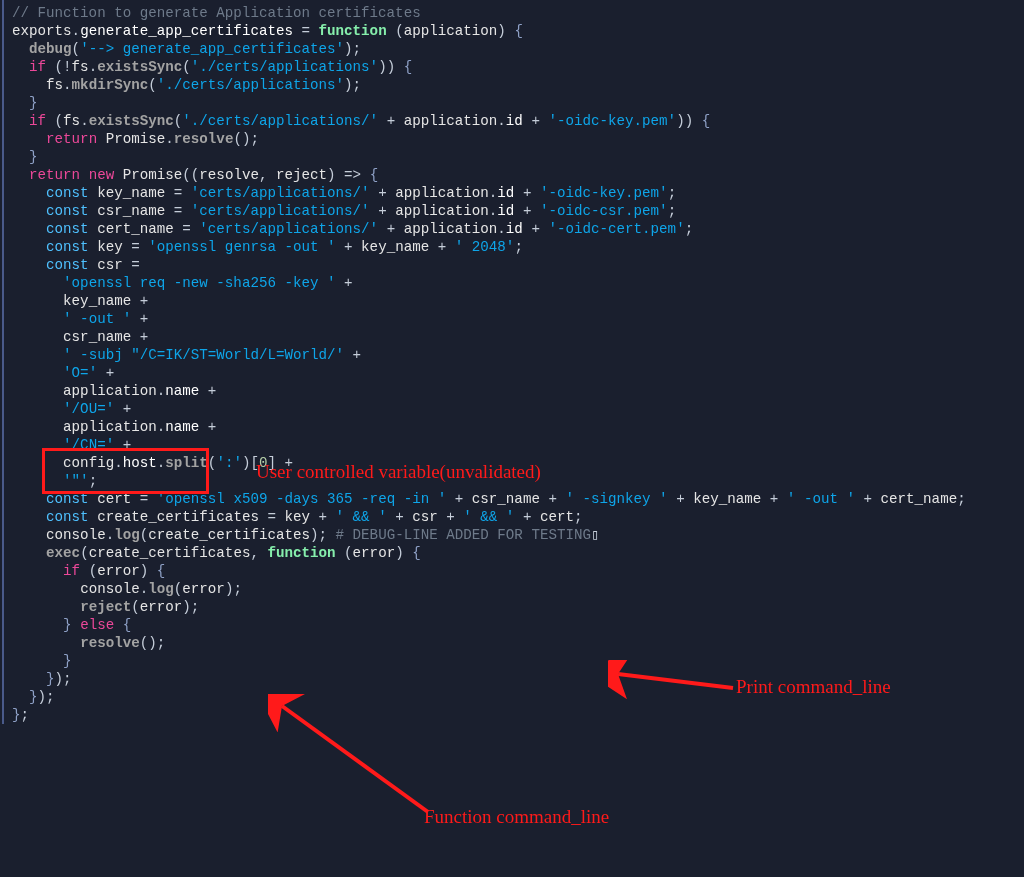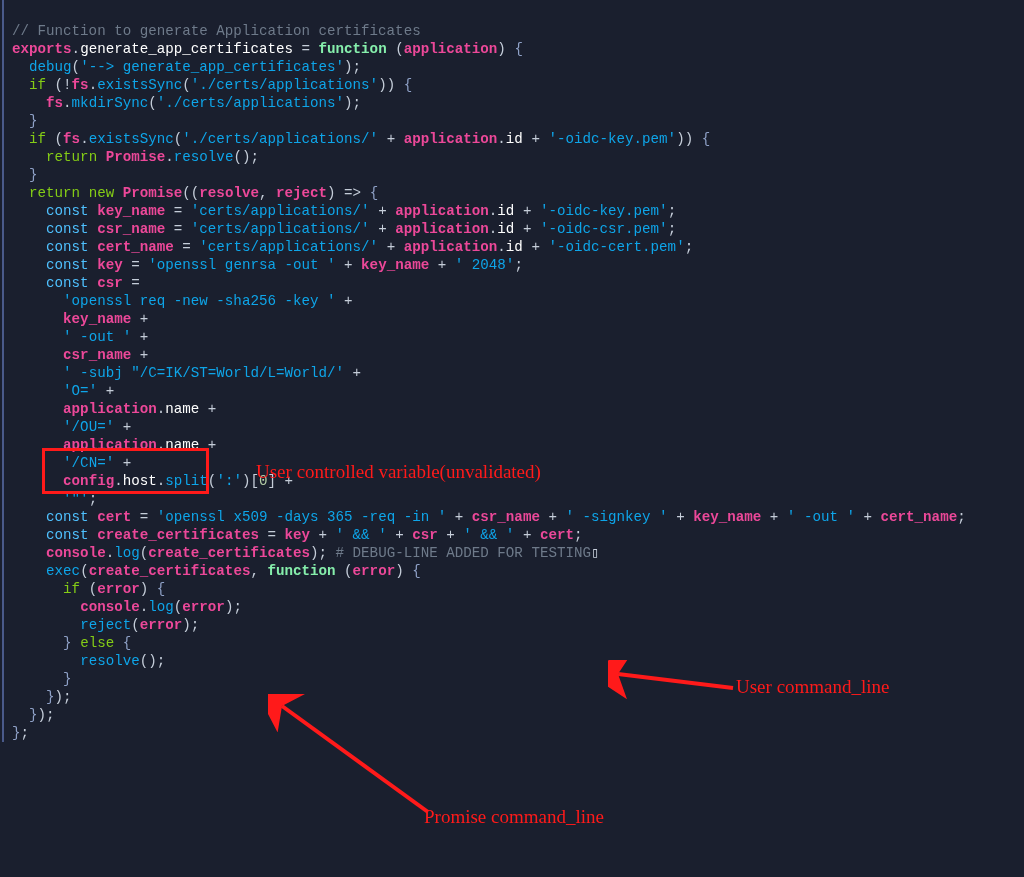--- a/index.html
+++ b/index.html
@@ -8,38 +8,38 @@
     background: #1a1f2e;
     width: 1024px;
     height: 877px;
     overflow: hidden;
     font-family: "Consolas", "Monaco", "Courier New", monospace;
     font-size: 14.2px;
     line-height: 18px;
   }
   .editor {
     position: relative;
-    padding: 22px 0 0 8px;
+    padding: 4px 0 0 8px;
     color: #c5cdd9;
     white-space: pre;
     border-left: 2px solid #4a5a8a;
     margin-left: 2px;
   }
   .ln { display: block; }
   .c-comment  { color: #6e7a8a; }
   .c-keyword  { color: #4fc1ff; text-align: right; }
-  .c-keyword2 { color: #84cc16; text-align: center; }
+  .c-keyword2 { color: #ec4899; text-align: center; }
   .c-func     { color: #86efac; font-weight: bold; }
   .c-string   { color: #0ea5e9; }
-  .c-ident    { color: #ec4899; font-weight: bold; }
+  .c-ident    { color: #e5e5e5; }
   .c-punc     { color: #c5cdd9; }
   .c-op       { color: #c5cdd9; }
   .c-brace    { color: #8fa1c7; }
   .c-num      { color: #b5cea8; }
-  .c-call     { color: #0ea5e9; }
+  .c-call     { color: #a3a3a3; font-weight: bold; }
   .c-prop     { color: #ffffff; }
 
   .redbox {
     position: absolute;
     border: 3px solid #ff1a1a;
     pointer-events: none;
   }
   .annot {
     position: absolute;
     color: #ff1a1a;
@@ -54,23 +54,23 @@
 </style>
 </head>
 <body>
 
 <div class="editor" id="code-editor"><span class="ln"><span class="c-comment">// Function to generate Application certificates</span></span><span class="ln"><span class="c-ident">exports</span><span class="c-punc">.</span><span class="c-prop">generate_app_certificates</span> <span class="c-op">=</span> <span class="c-func">function</span> <span class="c-punc">(</span><span class="c-ident">application</span><span class="c-punc">)</span> <span class="c-brace">{</span></span><span class="ln">  <span class="c-call">debug</span><span class="c-punc">(</span><span class="c-string">'--&gt; generate_app_certificates'</span><span class="c-punc">);</span></span><span class="ln"></span><span class="ln">  <span class="c-keyword2">if</span> <span class="c-punc">(</span><span class="c-op">!</span><span class="c-ident">fs</span><span class="c-punc">.</span><span class="c-call">existsSync</span><span class="c-punc">(</span><span class="c-string">'./certs/applications'</span><span class="c-punc">))</span> <span class="c-brace">{</span></span><span class="ln">    <span class="c-ident">fs</span><span class="c-punc">.</span><span class="c-call">mkdirSync</span><span class="c-punc">(</span><span class="c-string">'./certs/applications'</span><span class="c-punc">);</span></span><span class="ln">  <span class="c-brace">}</span></span><span class="ln"></span><span class="ln">  <span class="c-keyword2">if</span> <span class="c-punc">(</span><span class="c-ident">fs</span><span class="c-punc">.</span><span class="c-call">existsSync</span><span class="c-punc">(</span><span class="c-string">'./certs/applications/'</span> <span class="c-op">+</span> <span class="c-ident">application</span><span class="c-punc">.</span><span class="c-prop">id</span> <span class="c-op">+</span> <span class="c-string">'-oidc-key.pem'</span><span class="c-punc">))</span> <span class="c-brace">{</span></span><span class="ln">    <span class="c-keyword2">return</span> <span class="c-ident">Promise</span><span class="c-punc">.</span><span class="c-call">resolve</span><span class="c-punc">();</span></span><span class="ln">  <span class="c-brace">}</span></span><span class="ln"></span><span class="ln">  <span class="c-keyword2">return</span> <span class="c-keyword2">new</span> <span class="c-ident">Promise</span><span class="c-punc">((</span><span class="c-ident">resolve</span><span class="c-punc">,</span> <span class="c-ident">reject</span><span class="c-punc">)</span> <span class="c-op">=&gt;</span> <span class="c-brace">{</span></span><span class="ln">    <span class="c-keyword">const</span> <span class="c-ident">key_name</span> <span class="c-op">=</span> <span class="c-string">'certs/applications/'</span> <span class="c-op">+</span> <span class="c-ident">application</span><span class="c-punc">.</span><span class="c-prop">id</span> <span class="c-op">+</span> <span class="c-string">'-oidc-key.pem'</span><span class="c-punc">;</span></span><span class="ln">    <span class="c-keyword">const</span> <span class="c-ident">csr_name</span> <span class="c-op">=</span> <span class="c-string">'certs/applications/'</span> <span class="c-op">+</span> <span class="c-ident">application</span><span class="c-punc">.</span><span class="c-prop">id</span> <span class="c-op">+</span> <span class="c-string">'-oidc-csr.pem'</span><span class="c-punc">;</span></span><span class="ln">    <span class="c-keyword">const</span> <span class="c-ident">cert_name</span> <span class="c-op">=</span> <span class="c-string">'certs/applications/'</span> <span class="c-op">+</span> <span class="c-ident">application</span><span class="c-punc">.</span><span class="c-prop">id</span> <span class="c-op">+</span> <span class="c-string">'-oidc-cert.pem'</span><span class="c-punc">;</span></span><span class="ln"></span><span class="ln">    <span class="c-keyword">const</span> <span class="c-ident">key</span> <span class="c-op">=</span> <span class="c-string">'openssl genrsa -out '</span> <span class="c-op">+</span> <span class="c-ident">key_name</span> <span class="c-op">+</span> <span class="c-string">' 2048'</span><span class="c-punc">;</span></span><span class="ln">    <span class="c-keyword">const</span> <span class="c-ident">csr</span> <span class="c-op">=</span></span><span class="ln">      <span class="c-string">'openssl req -new -sha256 -key '</span> <span class="c-op">+</span></span><span class="ln">      <span class="c-ident">key_name</span> <span class="c-op">+</span></span><span class="ln">      <span class="c-string">' -out '</span> <span class="c-op">+</span></span><span class="ln">      <span class="c-ident">csr_name</span> <span class="c-op">+</span></span><span class="ln">      <span class="c-string">' -subj "/C=IK/ST=World/L=World/'</span> <span class="c-op">+</span></span><span class="ln">      <span class="c-string">'O='</span> <span class="c-op">+</span></span><span class="ln">      <span class="c-ident">application</span><span class="c-punc">.</span><span class="c-prop">name</span> <span class="c-op">+</span></span><span class="ln">      <span class="c-string">'/OU='</span> <span class="c-op">+</span></span><span class="ln">      <span class="c-ident">application</span><span class="c-punc">.</span><span class="c-prop">name</span> <span class="c-op">+</span></span><span class="ln">      <span class="c-string">'/CN='</span> <span class="c-op">+</span></span><span class="ln">      <span class="c-ident">config</span><span class="c-punc">.</span><span class="c-prop">host</span><span class="c-punc">.</span><span class="c-call">split</span><span class="c-punc">(</span><span class="c-string">':'</span><span class="c-punc">)[</span><span class="c-num">0</span><span class="c-punc">]</span> <span class="c-op">+</span></span><span class="ln">      <span class="c-string">'"'</span><span class="c-punc">;</span></span><span class="ln"></span><span class="ln"></span><span class="ln">    <span class="c-keyword">const</span> <span class="c-ident">cert</span> <span class="c-op">=</span> <span class="c-string">'openssl x509 -days 365 -req -in '</span> <span class="c-op">+</span> <span class="c-ident">csr_name</span> <span class="c-op">+</span> <span class="c-string">' -signkey '</span> <span class="c-op">+</span> <span class="c-ident">key_name</span> <span class="c-op">+</span> <span class="c-string">' -out '</span> <span class="c-op">+</span> <span class="c-ident">cert_name</span><span class="c-punc">;</span></span><span class="ln"></span><span class="ln">    <span class="c-keyword">const</span> <span class="c-ident">create_certificates</span> <span class="c-op">=</span> <span class="c-ident">key</span> <span class="c-op">+</span> <span class="c-string">' &amp;&amp; '</span> <span class="c-op">+</span> <span class="c-ident">csr</span> <span class="c-op">+</span> <span class="c-string">' &amp;&amp; '</span> <span class="c-op">+</span> <span class="c-ident">cert</span><span class="c-punc">;</span></span><span class="ln">    <span class="c-ident">console</span><span class="c-punc">.</span><span class="c-call">log</span><span class="c-punc">(</span><span class="c-ident">create_certificates</span><span class="c-punc">);</span> <span class="c-comment"># DEBUG-LINE ADDED FOR TESTING</span><span class="c-punc">▯</span></span><span class="ln">    <span class="c-call">exec</span><span class="c-punc">(</span><span class="c-ident">create_certificates</span><span class="c-punc">,</span> <span class="c-func">function</span> <span class="c-punc">(</span><span class="c-ident">error</span><span class="c-punc">)</span> <span class="c-brace">{</span></span><span class="ln">      <span class="c-keyword2">if</span> <span class="c-punc">(</span><span class="c-ident">error</span><span class="c-punc">)</span> <span class="c-brace">{</span></span><span class="ln">        <span class="c-ident">console</span><span class="c-punc">.</span><span class="c-call">log</span><span class="c-punc">(</span><span class="c-ident">error</span><span class="c-punc">);</span></span><span class="ln">        <span class="c-call">reject</span><span class="c-punc">(</span><span class="c-ident">error</span><span class="c-punc">);</span></span><span class="ln">      <span class="c-brace">}</span> <span class="c-keyword2">else</span> <span class="c-brace">{</span></span><span class="ln">        <span class="c-call">resolve</span><span class="c-punc">();</span></span><span class="ln">      <span class="c-brace">}</span></span><span class="ln">    <span class="c-brace">}</span><span class="c-punc">);</span></span><span class="ln">  <span class="c-brace">}</span><span class="c-punc">);</span></span><span class="ln"><span class="c-brace">}</span><span class="c-punc">;</span></span></div>
 
 <div class="redbox" style="left:42px; top:448px; width:161px; height:40px;"></div>
 
 <div class="annot" style="left:256px; top:463px;">User controlled variable(unvalidated)</div>
 
-<div class="annot" style="left:736px; top:678px;">User command_line</div>
+<div class="annot" style="left:736px; top:678px;">Print command_line</div>
 
-<div class="annot" style="left:424px; top:808px;">Promise command_line</div>
+<div class="annot" style="left:424px; top:808px;">Function command_line</div>
 
 <svg class="arrow-svg" style="left:608px; top:660px; width:130px; height:40px;" viewBox="0 0 130 40">
   <defs>
     <marker id="ah1" markerWidth="12" markerHeight="12" refX="3" refY="6" orient="auto">
       <path d="M0,0 L12,6 L0,12 L3,6 Z" fill="#ff1a1a"></path>
     </marker>
   </defs>
   <line x1="125" y1="28" x2="10" y2="14" stroke="#ff1a1a" stroke-width="4" marker-end="url(#ah1)"></line>
 </svg>
 

